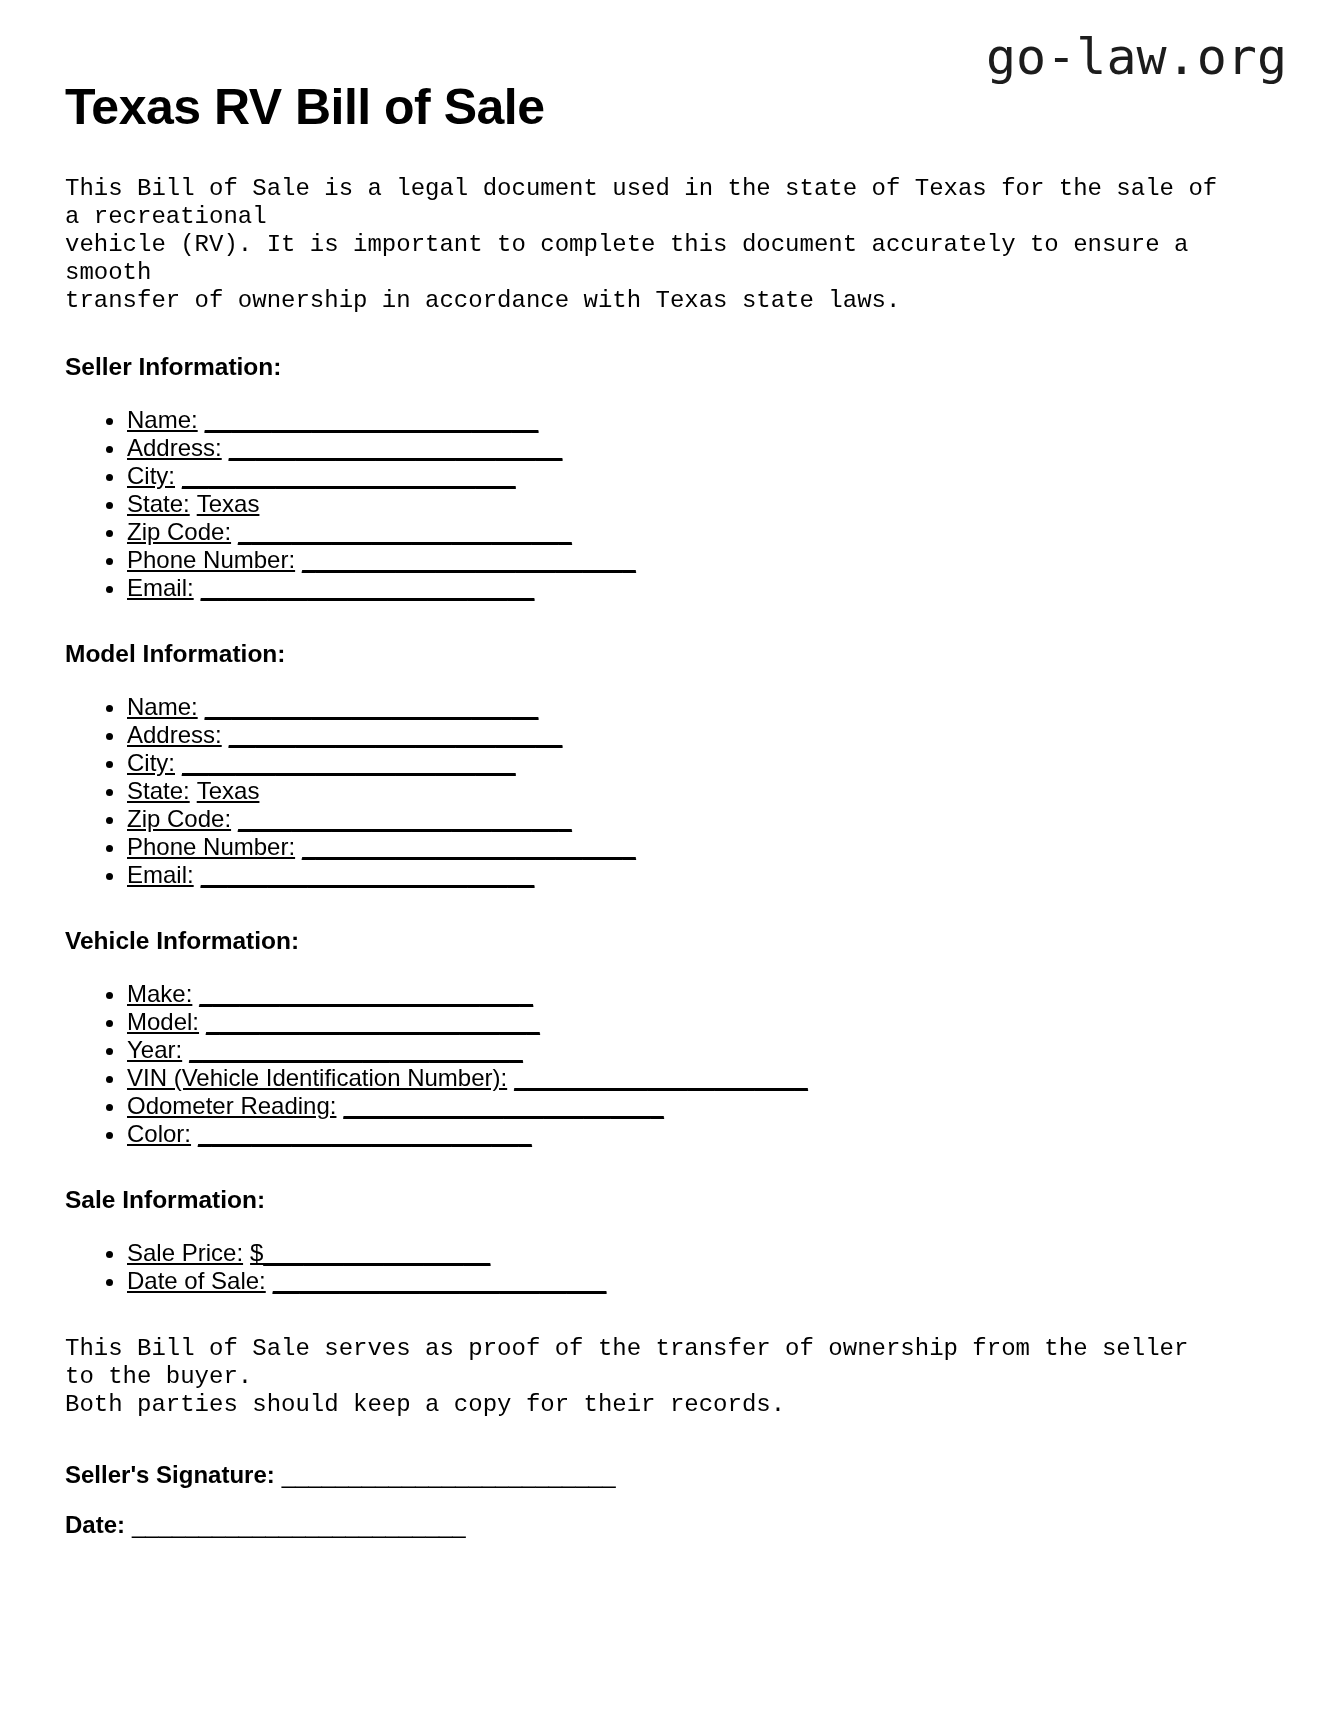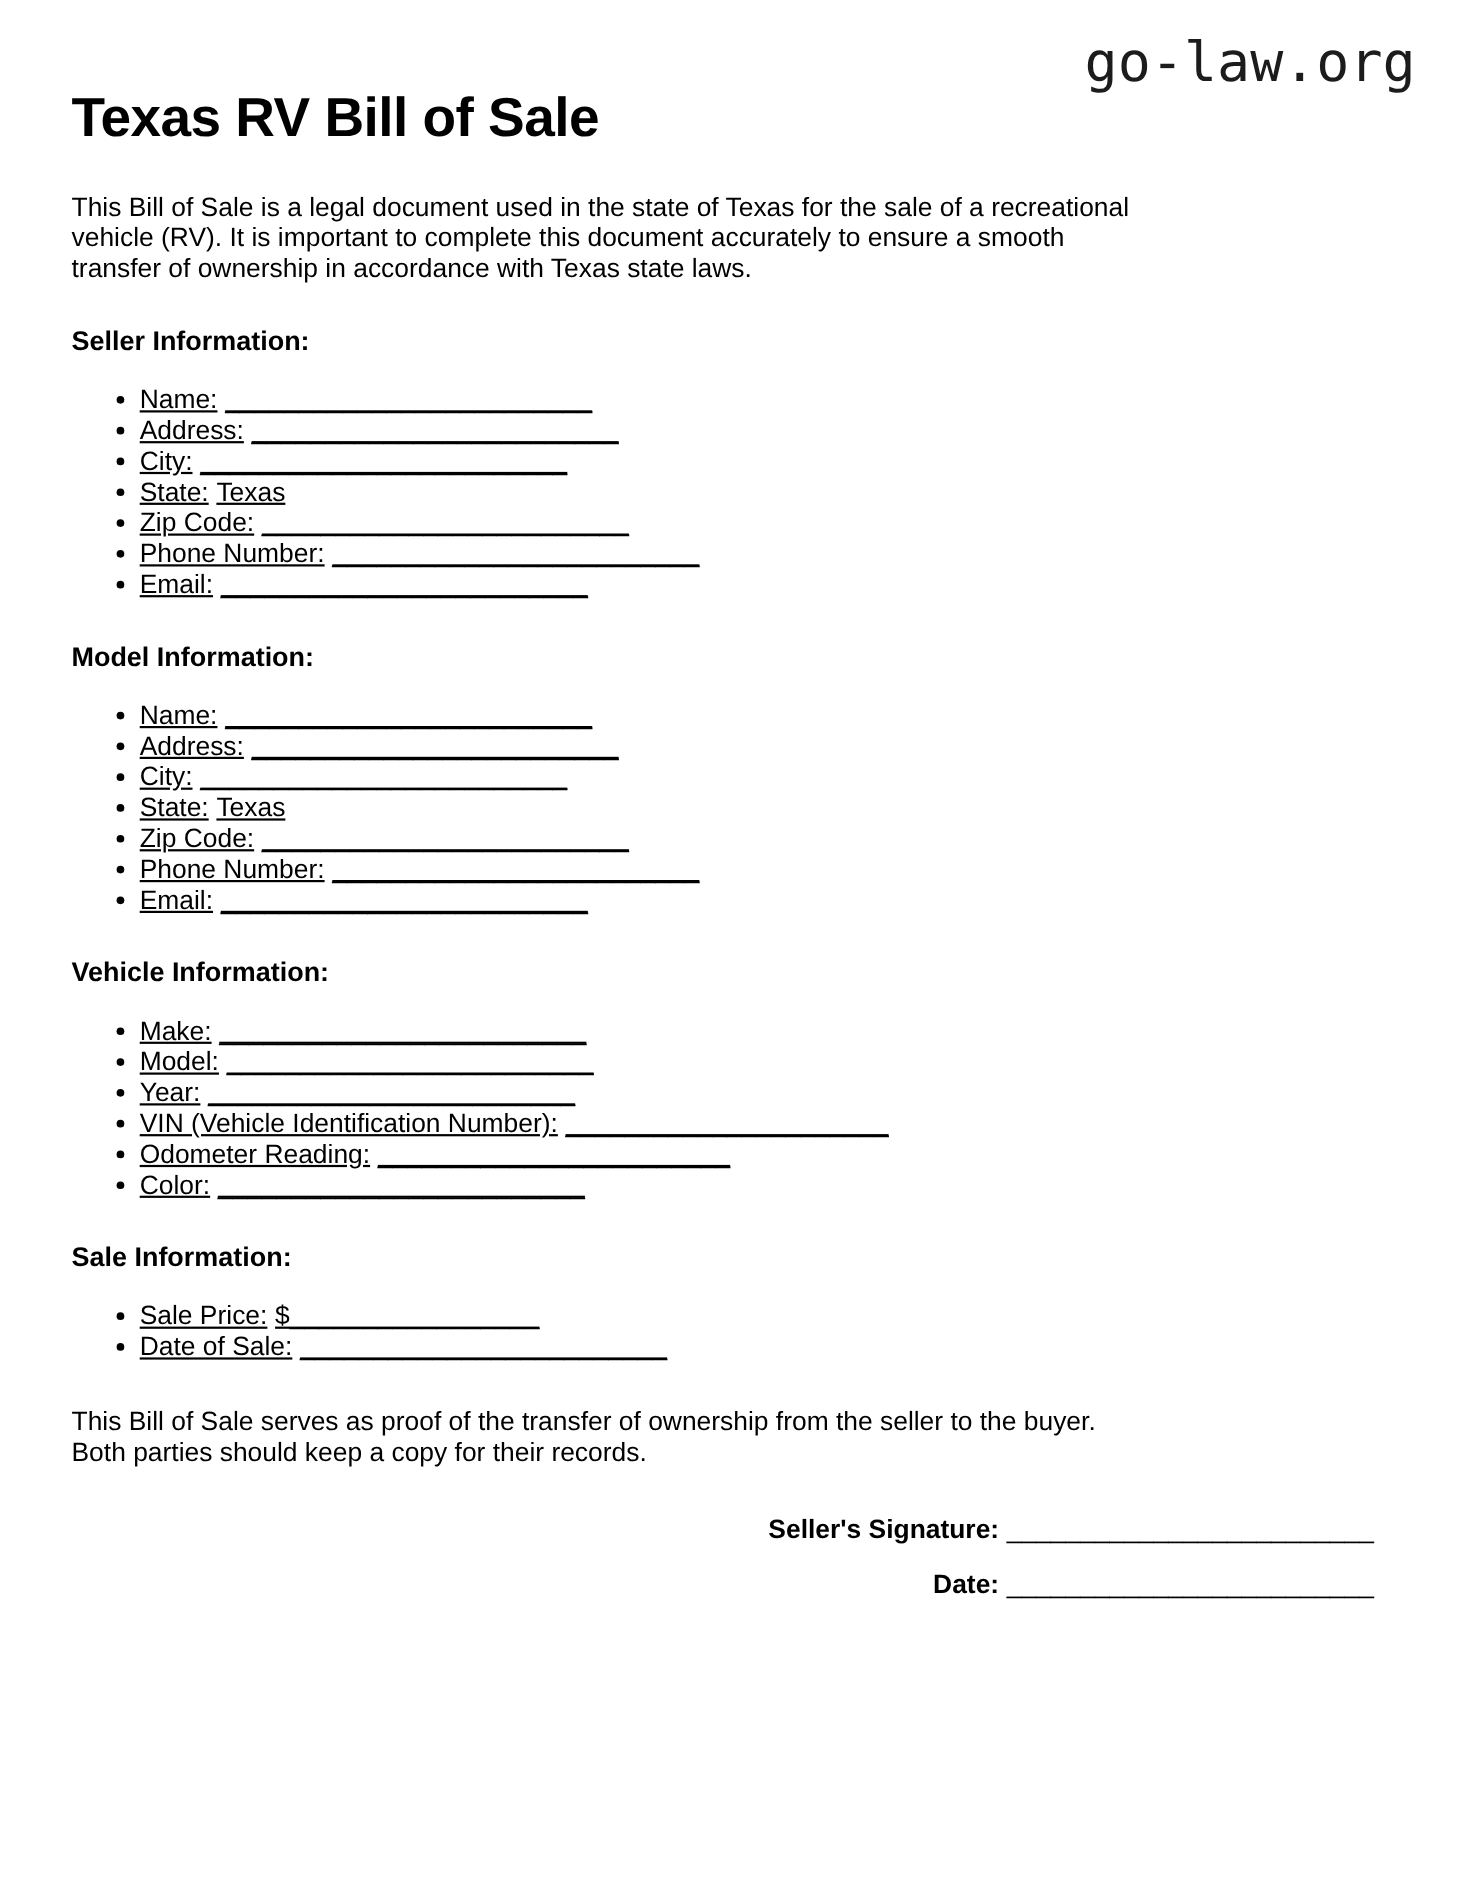--- a/index.html
+++ b/index.html
@@ -6,21 +6,21 @@
   body {
     width: 1331px; height: 1723px;
     font-family: "Liberation Sans", sans-serif;
     color: #000000;
     -webkit-font-smoothing: antialiased;
   }
   .page {
     position: relative;
     width: 1331px; height: 1723px;
     box-sizing: border-box;
-    padding: 34px 82px 40px 65px;
+    padding: 34px 111px 40px 65px;
     background: #ffffff;
     overflow: hidden;
   }
   .brand {
     position: absolute;
     top: 28px; right: 44px;
     font-family: "DejaVu Sans Mono", monospace;
     font-size: 50px;
     font-weight: 400;
     color: #1c1c1c;
@@ -30,20 +30,21 @@
     margin: 46px 0 0 0;
     font-size: 50px;
     line-height: 1.1;
     font-weight: 700;
     letter-spacing: -0.5px;
   }
   p.body {
     margin: 40px 0 0 0;
     font-size: 24px;
     line-height: 28px;
+    font-family: Liberation Mono, monospace;
   }
   p.body .ln { display: block; }
   h2 {
     margin: 38px 0 0 0;
     font-size: 24.5px;
     line-height: 28px;
     font-weight: 700;
   }
   ul {
     margin: 25px 0 25px 0;
@@ -54,21 +55,21 @@
   li {
     font-size: 24px;
     line-height: 28px;
   }
   .blank, .val { margin-left: 7px; white-space: pre; letter-spacing: 0; }
   .sig {
     margin: 22px 0 0 0;
     font-size: 24px;
     line-height: 28px;
   }
-  .sig-block { margin-top: 42px; text-align: right; }
+  .sig-block { margin-top: 42px; }
   .sig .lbl { font-weight: 700; }
 </style>
 </head>
 <body>
 
 <div class="page">
 
   <div class="brand">go-law.org</div>
 
   <h1>Texas RV Bill of Sale</h1>

